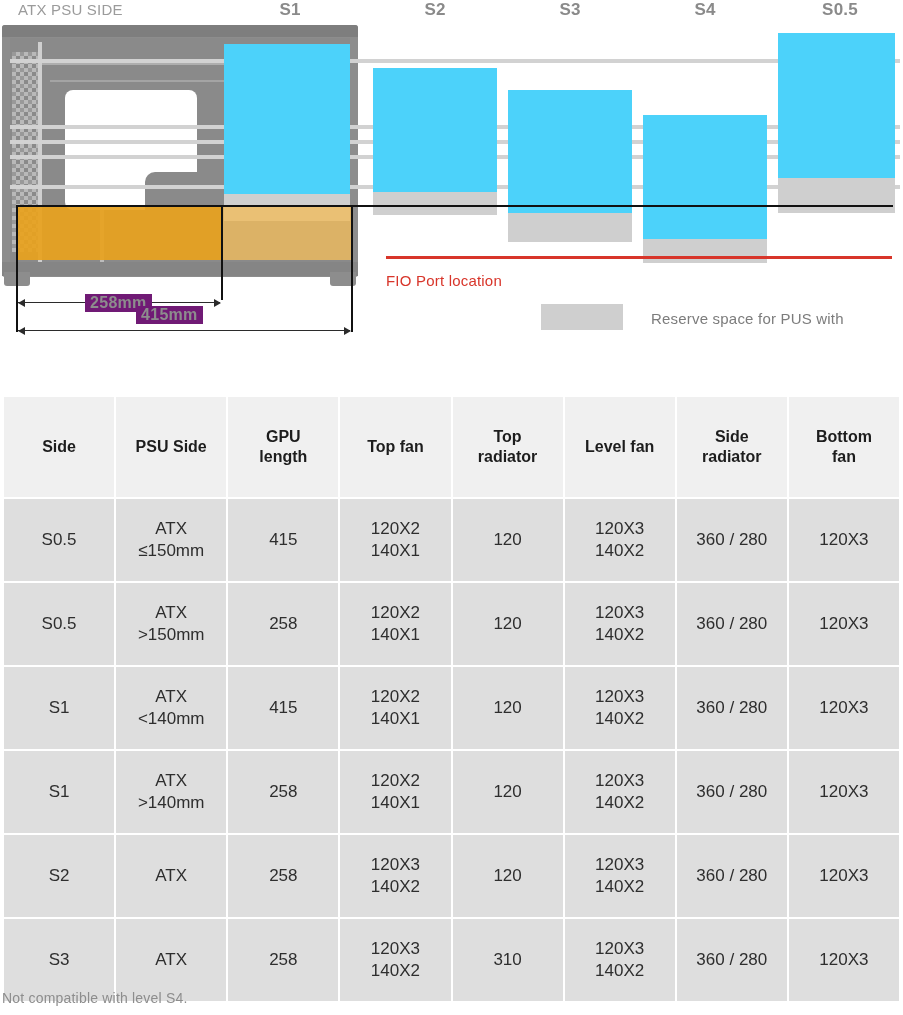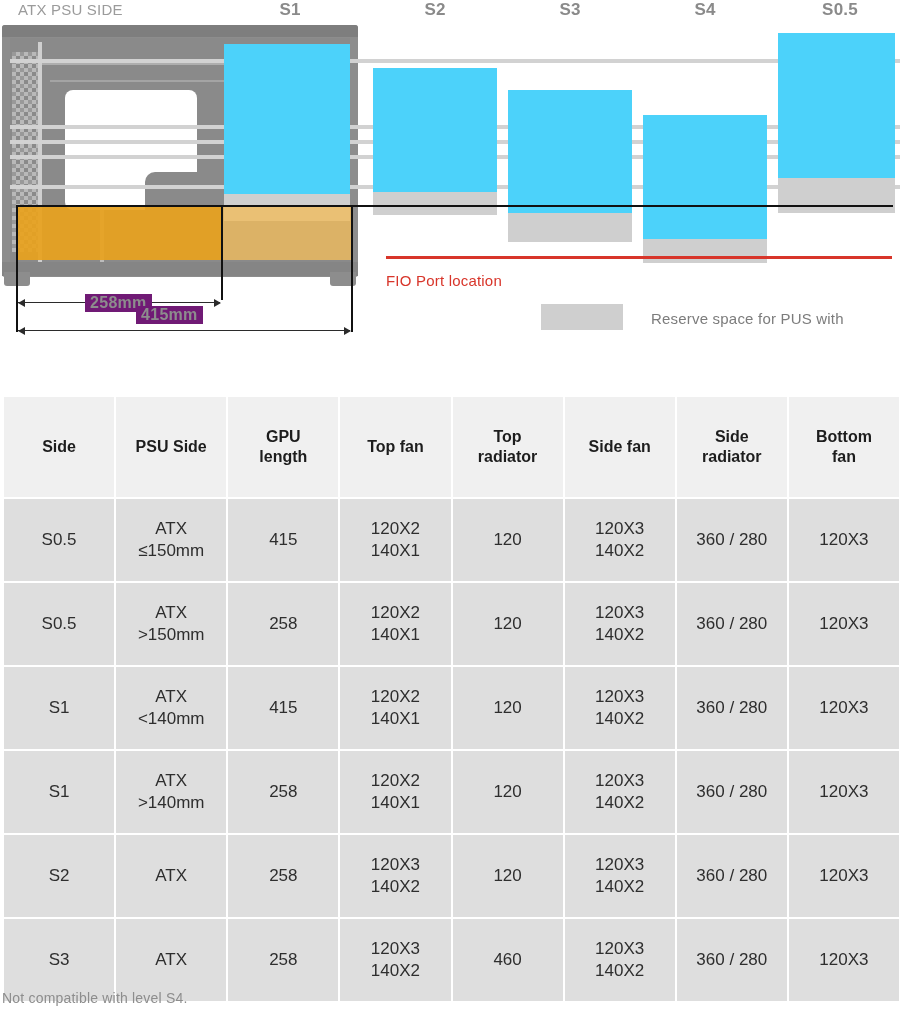--- a/index.html
+++ b/index.html
@@ -334,21 +334,21 @@
   </div>
 
   <table id="spec-table">
     <thead>
       <tr>
         <th>Side</th>
         <th>PSU Side</th>
         <th>GPU<br>length</th>
         <th>Top fan</th>
         <th>Top<br>radiator</th>
-        <th>Side fan</th>
+        <th>Level fan</th>
         <th>Side<br>radiator</th>
         <th>Bottom<br>fan</th>
       </tr>
     </thead>
     <tbody id="table-body">
         <tr>
           <td>S0.5</td>
           <td>ATX<br>≤150mm</td>
           <td>415</td>
           <td>120X2<br>140X1</td>
@@ -395,21 +395,21 @@
           <td>120</td>
           <td>120X3<br>140X2</td>
           <td>360 / 280</td>
           <td>120X3</td>
         </tr>
         <tr>
           <td>S3</td>
           <td>ATX</td>
           <td>258</td>
           <td>120X3<br>140X2</td>
-          <td>460</td>
+          <td>310</td>
           <td>120X3<br>140X2</td>
           <td>360 / 280</td>
           <td>120X3</td>
         </tr>
       </tbody>
   </table>
 
   <div class="note">Not compatible with level S4.</div>
 </div>
 

